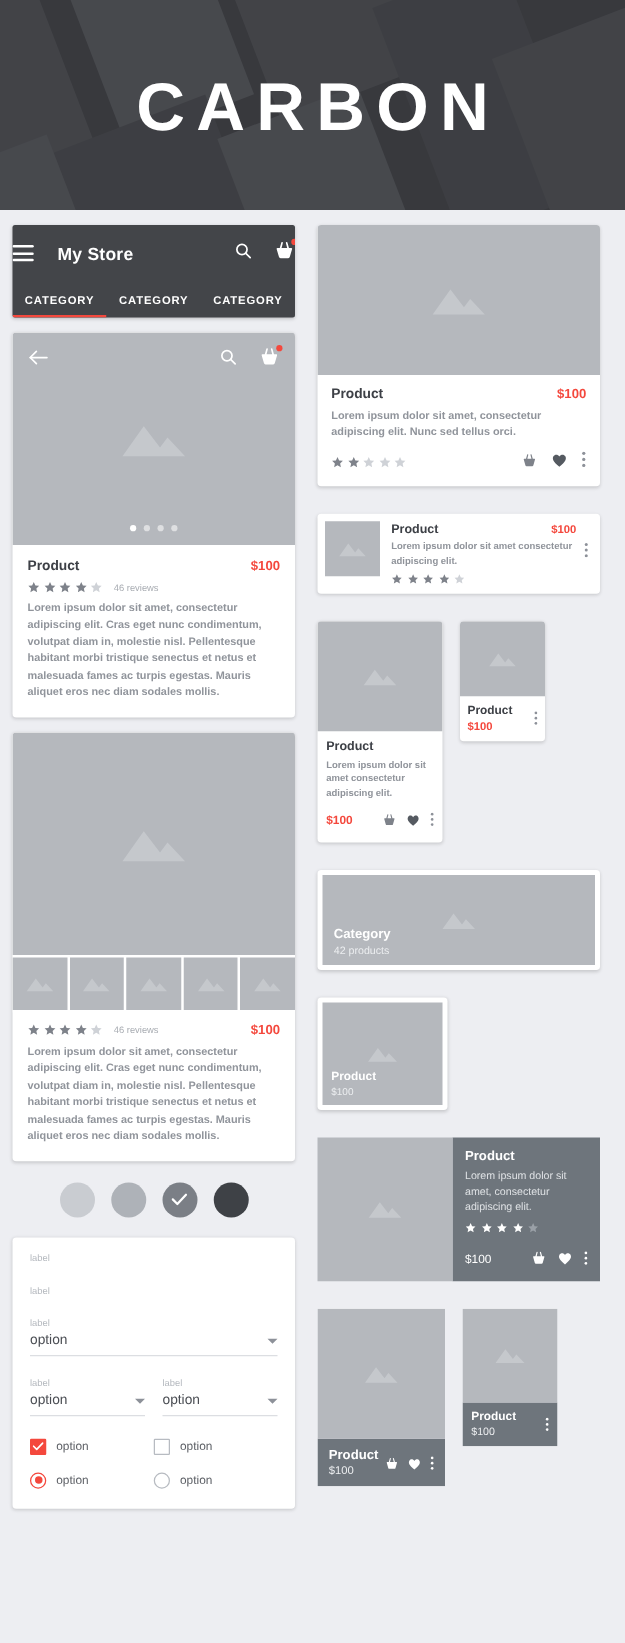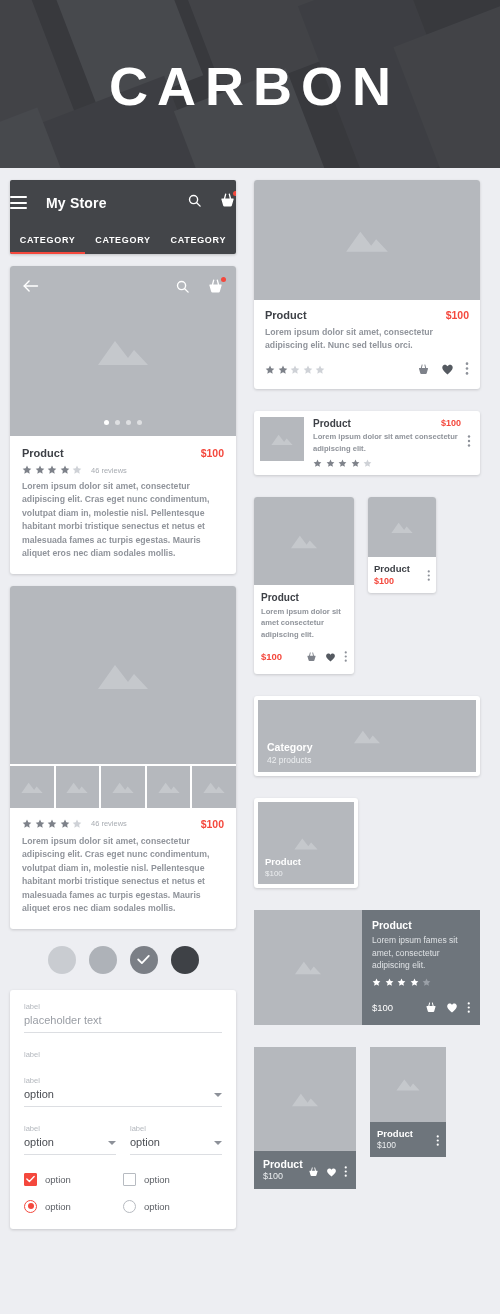--- a/index.html
+++ b/index.html
@@ -370,21 +370,20 @@
         <svg width="13" height="11" viewBox="0 0 16 13" fill="none" stroke="#fff" stroke-width="2.2" stroke-linecap="round" stroke-linejoin="round">
             <polyline points="1.5,6.5 6,11 14.5,2"></polyline>
           </svg>
       </div>
       <div class="sw" style="background:#3e4146"></div>
     </div>
 
     <div class="card" style="padding:12px 0 16px">
       <div class="field" style="margin-bottom:17px">
         <div class="flabel">label</div>
-        <div class="finput ph-txt">placeholder text</div>
       </div>
       <div class="field" style="margin-bottom:17px">
         <div class="flabel">label</div>
       </div>
       <div class="field" style="margin-bottom:17px">
         <div class="flabel">label</div>
         <div class="finput">
           <span>option</span>
           <i class="caret"></i>
         </div>
@@ -616,21 +615,21 @@
     </div>
 
     <div class="split" style="margin-bottom:22px">
       <div class="ph">
         <svg class="mtn" width="27" height="16" viewBox="0 0 52 30" fill="#d3d6da">
             <path d="M1 29 L18 5 L31 22 L37 14 L51 29 Z"></path>
           </svg>
       </div>
       <div class="pane">
         <div class="t">Product</div>
-        <div class="d">Lorem ipsum fames sit amet, consectetur adipiscing elit.</div>
+        <div class="d">Lorem ipsum dolor sit amet, consectetur adipiscing elit.</div>
         <div class="stars" style="margin-top:6px">
           <span class="star">
               <svg width="9" height="9" viewBox="0 0 20 20" fill="#ffffff">
                 <path d="M10 1 l2.6 5.6 6 .7 -4.4 4.1 1.2 6 -5.4-3 -5.4 3 1.2-6 -4.4-4.1 6-.7 Z"></path>
               </svg>
             </span>
           <span class="star">
               <svg width="9" height="9" viewBox="0 0 20 20" fill="#ffffff">
                 <path d="M10 1 l2.6 5.6 6 .7 -4.4 4.1 1.2 6 -5.4-3 -5.4 3 1.2-6 -4.4-4.1 6-.7 Z"></path>
               </svg>

